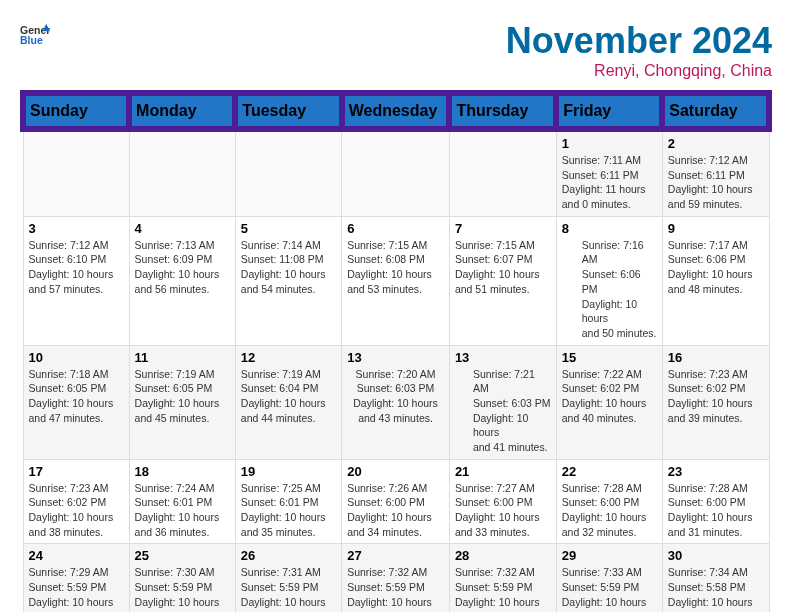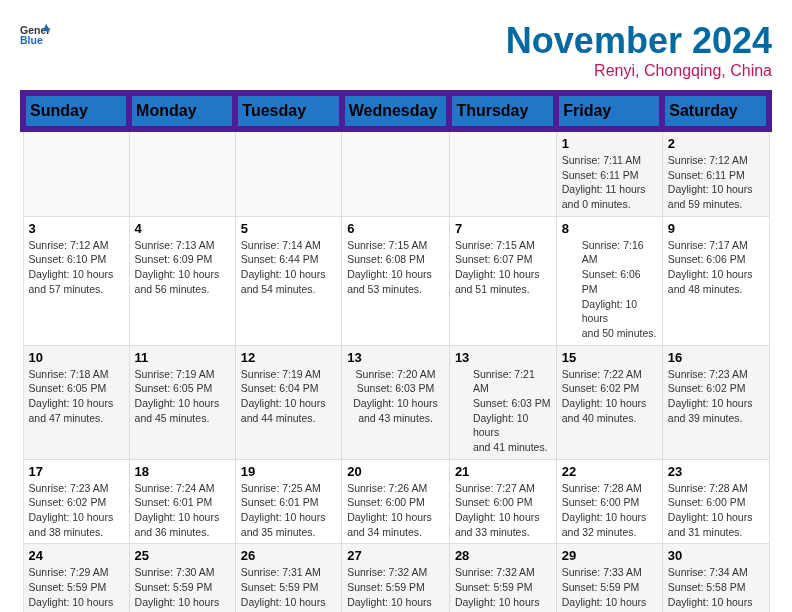--- a/index.html
+++ b/index.html
@@ -140,21 +140,21 @@
         <td>
           <div class="day-number">4</div>
           <div class="day-info" style="white-space: pre-line;">Sunrise: 7:13 AM
 Sunset: 6:09 PM
 Daylight: 10 hours
 and 56 minutes.</div>
         </td>
         <td>
           <div class="day-number">5</div>
           <div class="day-info" style="white-space: pre-line;">Sunrise: 7:14 AM
-Sunset: 6:44 PM
+Sunset: 11:08 PM
 Daylight: 10 hours
 and 54 minutes.</div>
         </td>
         <td>
           <div class="day-number">6</div>
           <div class="day-info" style="white-space: pre-line;">Sunrise: 7:15 AM
 Sunset: 6:08 PM
 Daylight: 10 hours
 and 53 minutes.</div>
         </td>

